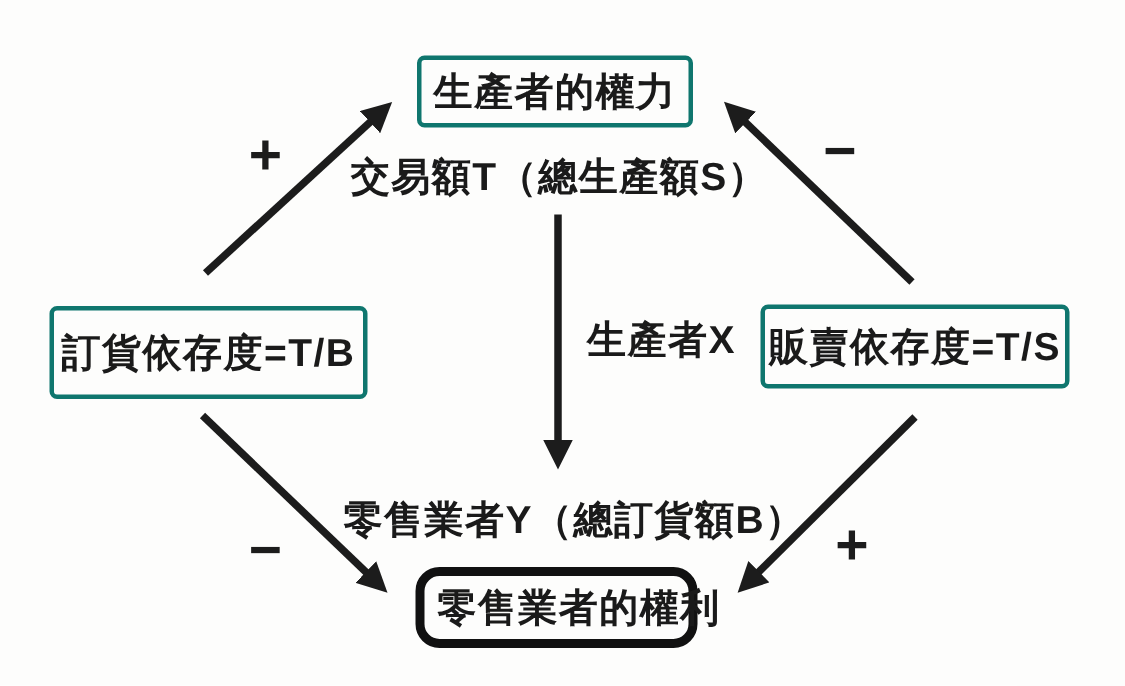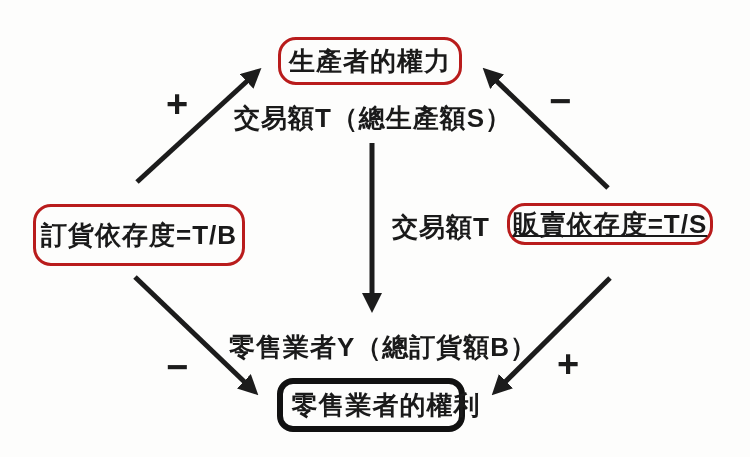--- a/index.html
+++ b/index.html
@@ -23,22 +23,22 @@
     stroke-width: 5;
     fill: none;
   }
   .node {
     position: absolute;
     box-sizing: border-box;
     display: flex;
     align-items: center;
     justify-content: center;
     background: #fdfdfc;
-    border: 3px solid #b91c1c;
-    border-radius: 18px;
+    border: 3px solid #0f766e;
+    border-radius: 5px;
     font-size: 26px;
     font-weight: bold;
     color: #1a1a1a;
     letter-spacing: 1px;
     white-space: nowrap;
   }
   .node.emphasis {
     border-width: 6px;
     border-color: #111111;
     border-radius: 16px;
@@ -80,31 +80,31 @@
   </svg>
 
   <div class="node" style="left:278px; top:37px; width:184px; height:48px;">
     <span>生產者的權力</span>
   </div>
 
   <div class="node" style="left:33px; top:204px; width:212px; height:62px;">
     <span>訂貨依存度=T/B</span>
   </div>
 
-  <div class="node" style="left:507px; top:203px; width:206px; height:42px;text-decoration:underline;">
+  <div class="node" style="left:507px; top:203px; width:206px; height:56px;">
     <span>販賣依存度=T/S</span>
   </div>
 
   <div class="node emphasis" style="left:277px; top:378px; width:188px; height:54px;padding-left:30px;">
     <span>零售業者的權利</span>
   </div>
 
   <div class="free-label" style="left:373px; top:118px;">交易額T（總生產額S）</div>
 
-  <div class="free-label" style="left:441px; top:227px;">交易額T</div>
+  <div class="free-label" style="left:441px; top:227px;">生產者X</div>
 
   <div class="free-label" style="left:383px; top:347px;text-align:right;">零售業者Y（總訂貨額B）</div>
 
   <div class="sign" style="left:177px; top:104px;">+</div>
 
   <div class="sign" style="left:560px; top:101px;">−</div>
 
   <div class="sign" style="left:177px; top:367px;">−</div>
 
   <div class="sign" style="left:568px; top:364px;">+</div>

